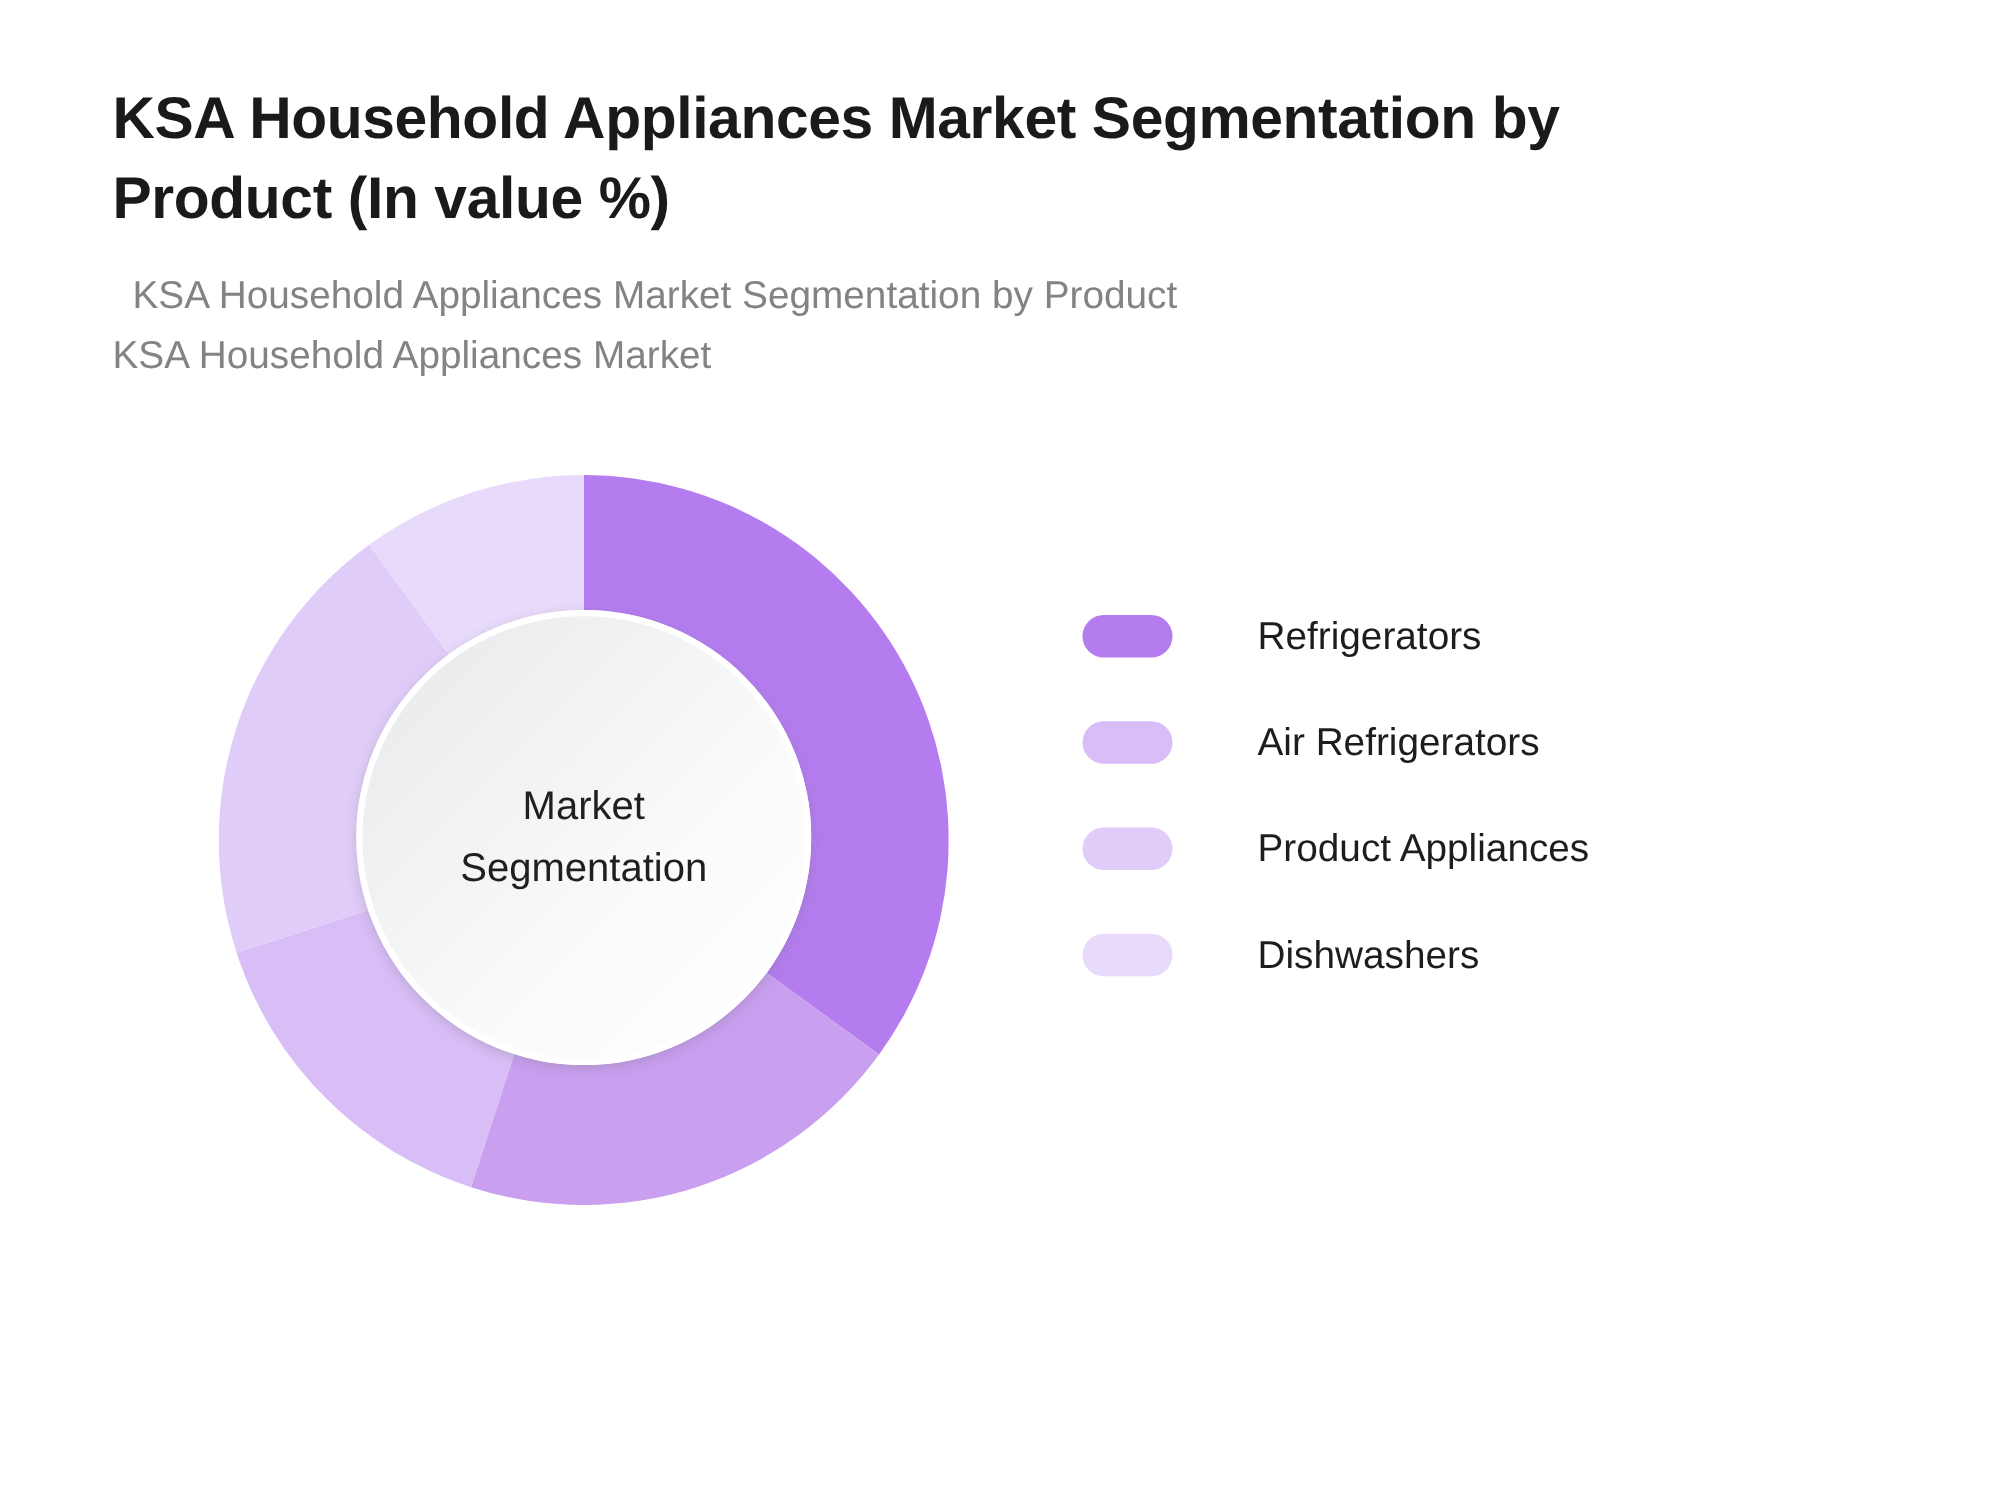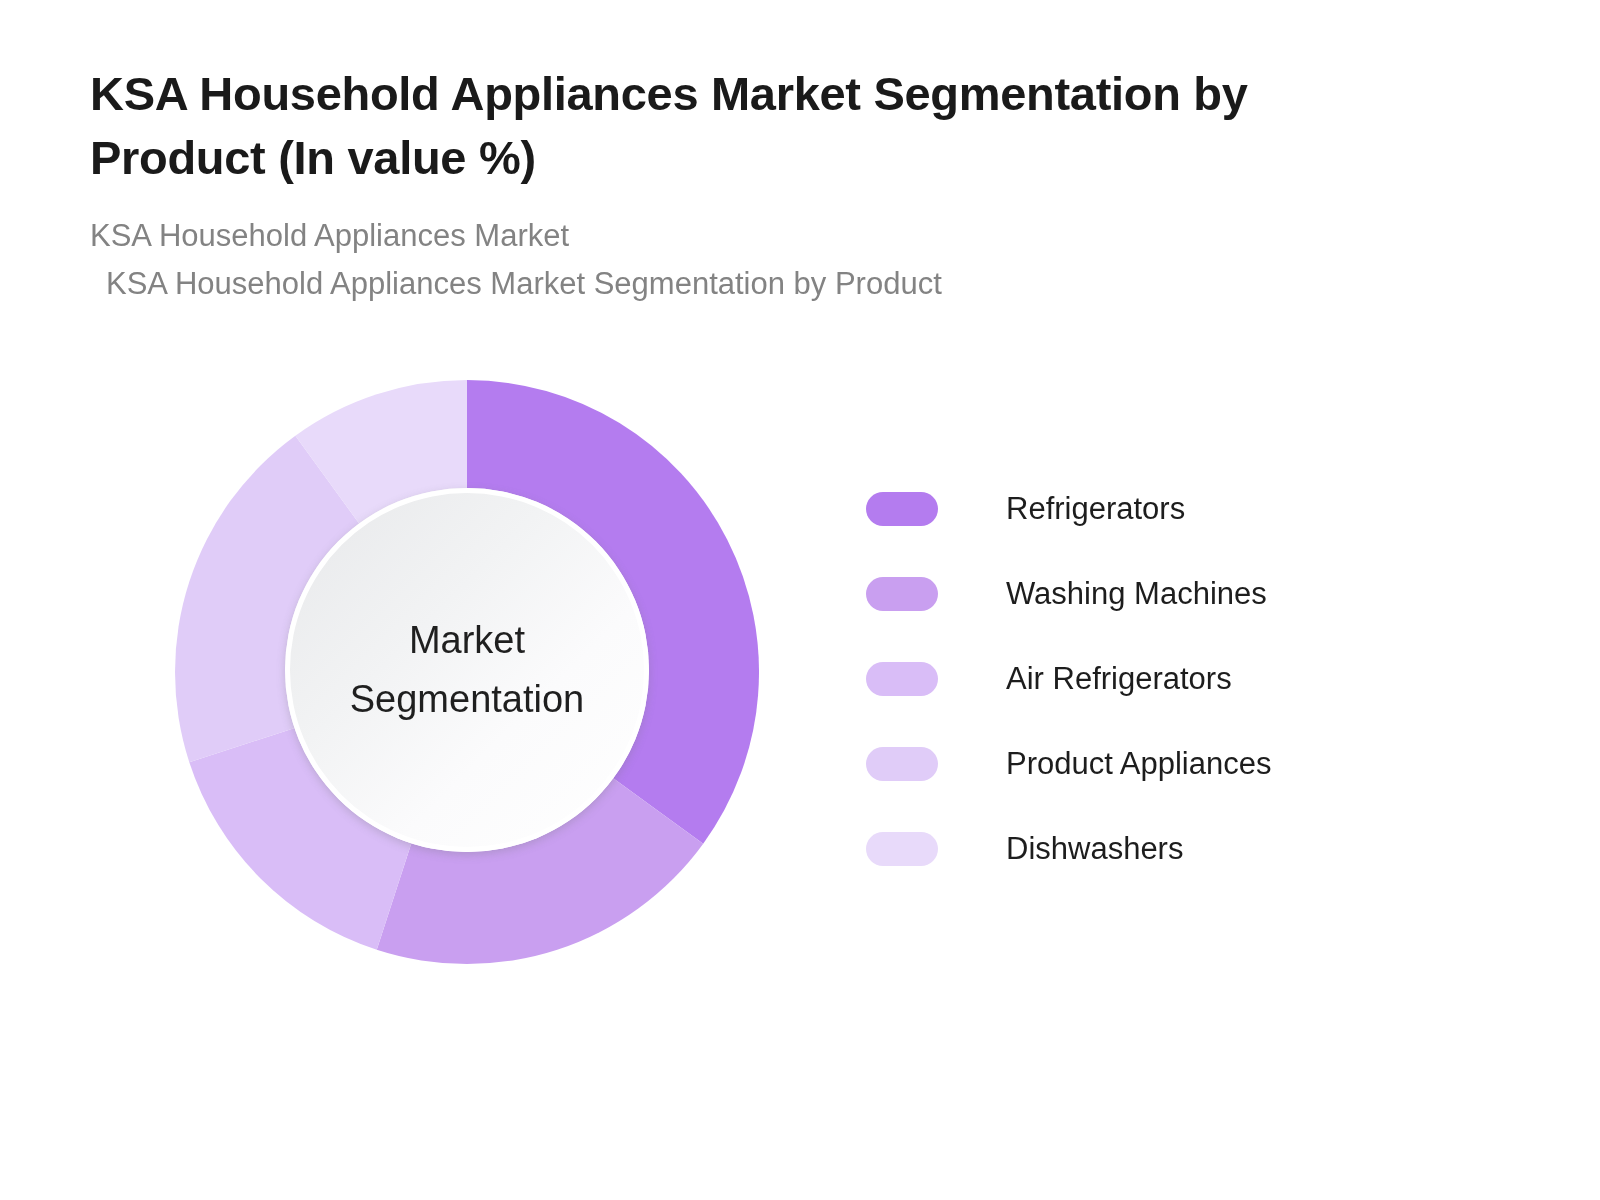--- a/index.html
+++ b/index.html
@@ -85,21 +85,21 @@
     border-radius: 50%;
     background: linear-gradient(135deg, #e7e8ea 0%, #f2f3f4 38%, #fbfbfc 64%, #ffffff 100%);
     box-shadow: 0 3px 9px rgba(120,120,130,0.30), inset 0 0 0 5px #ffffff;
     display: flex;
     align-items: center;
     justify-content: center;
     flex-direction: column;
     text-align: center;
   }
   .hole-label {
-    font-size: 38px;
+    font-size: 32px;
     line-height: 1.55;
     color: #1f1f1f;
     font-weight: normal;
     white-space: pre-line;
   }
 
   
   .legend {
     position: absolute;
     left: 866px;
@@ -127,22 +127,22 @@
   }
 </style>
 </head>
 <body>
 
 <div class="page">
 
   <div class="header">
     <h1 class="chart-title">KSA Household Appliances Market Segmentation by Product (In value %)</h1>
     <div class="subtitle-block">
+      <div class="subtitle-line indent">KSA Household Appliances Market Segmentation by Product</div>
       <div class="subtitle-line">KSA Household Appliances Market</div>
-      <div class="subtitle-line indent">KSA Household Appliances Market Segmentation by Product</div>
     </div>
   </div>
 
   <div class="chart-area">
 
     <div class="donut-wrap">
       <svg class="donut-svg" viewBox="0 0 584 584">
         <g id="donut-slices">
             <path d="M 292 292 L 292.00 0.00 A 292 292 0 0 1 528.23 463.63 Z" fill="#b47cef">
               <title>Refrigerators: 35%</title>
@@ -166,24 +166,20 @@
 Segmentation</div>
       </div>
     </div>
 
     <div class="legend" id="legend">
         <div class="legend-item">
           <span class="legend-swatch" style="background: rgb(180, 124, 239);"></span>
           <span class="legend-label">Refrigerators</span>
         </div>
         <div class="legend-item">
-          <span class="legend-swatch" style="background: rgb(201, 159, 240);"></span>
-          <span class="legend-label">Washing Machines</span>
-        </div>
-        <div class="legend-item">
           <span class="legend-swatch" style="background: rgb(217, 189, 247);"></span>
           <span class="legend-label">Air Refrigerators</span>
         </div>
         <div class="legend-item">
           <span class="legend-swatch" style="background: rgb(224, 204, 248);"></span>
           <span class="legend-label">Product Appliances</span>
         </div>
         <div class="legend-item">
           <span class="legend-swatch" style="background: rgb(232, 218, 250);"></span>
           <span class="legend-label">Dishwashers</span>

